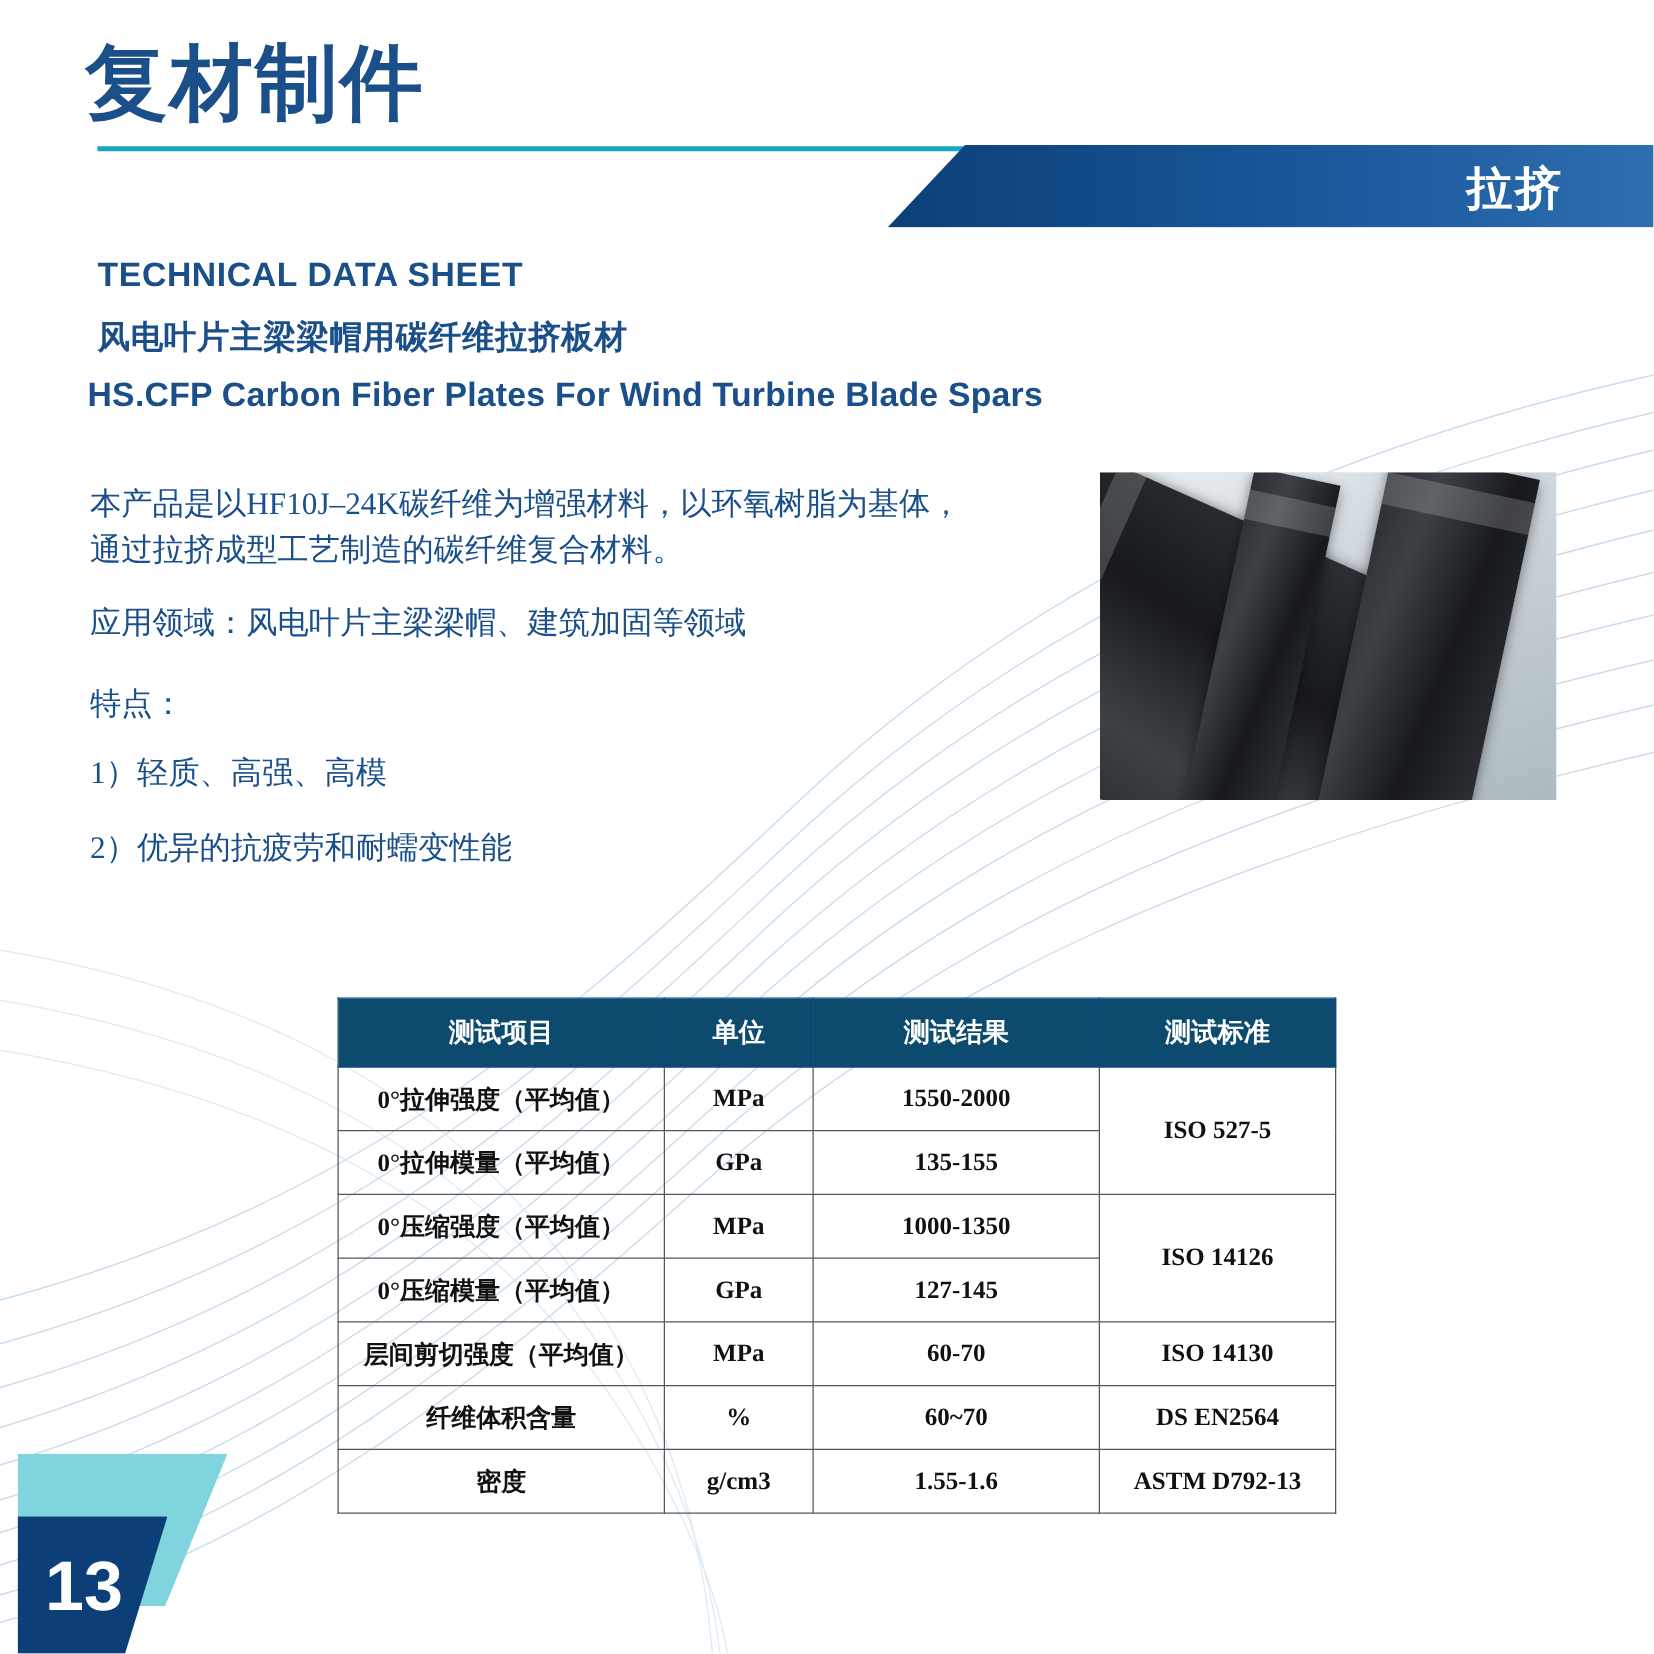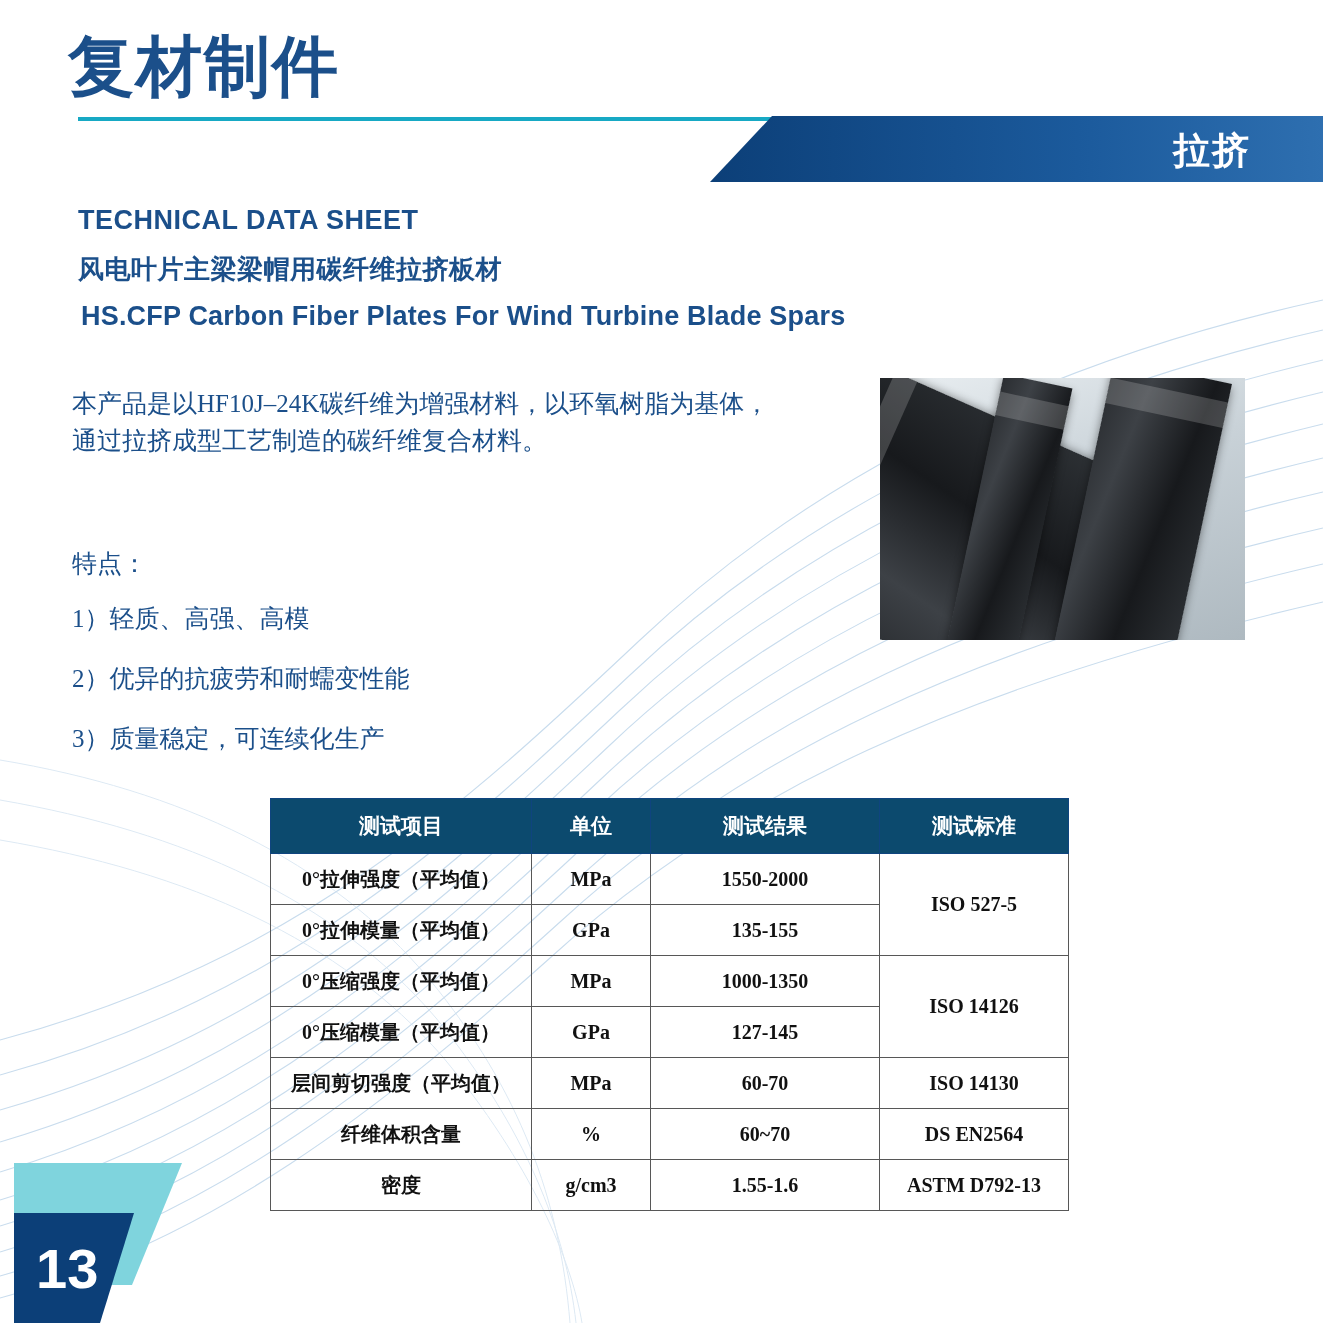--- a/index.html
+++ b/index.html
@@ -98,21 +98,21 @@
     left: 78px;
     top: 252px;
     font-family: "Liberation Sans", sans-serif;
     font-weight: bold;
     font-size: 26px;
     color: #1b4f8a;
     letter-spacing: 0.5px;
   }
   .tds-en {
     position: absolute;
-    left: 81px;
+    left: 70px;
     top: 301px;
     font-family: "Liberation Sans", sans-serif;
     font-weight: bold;
     font-size: 27px;
     color: #1b4f8a;
     letter-spacing: 0.2px;
   }
 
   .body-text {
     position: absolute;
@@ -271,24 +271,24 @@
 </div>
 
 <div class="content">
 
   <div class="tds-label">TECHNICAL DATA SHEET</div>
   <div class="tds-cn">风电叶片主梁梁帽用碳纤维拉挤板材</div>
   <div class="tds-en">HS.CFP Carbon Fiber Plates For Wind Turbine Blade Spars</div>
 
   <div class="body-text intro">本产品是以HF10J–24K碳纤维为增强材料，以环氧树脂为基体，
 通过拉挤成型工艺制造的碳纤维复合材料。</div>
+  <div class="body-text apply">应用领域：风电叶片主梁梁帽、建筑加固等领域</div>
   <div class="body-text feat-head">特点：</div>
   <div class="body-text feat-1">1）轻质、高强、高模</div>
   <div class="body-text feat-2">2）优异的抗疲劳和耐蠕变性能</div>
-  <div class="body-text feat-3">3）质量稳定，可连续化生产</div>
 
   <div class="photo">
     <div class="photo-bg"></div>
     <div class="plate plate-1"></div>
     <div class="plate plate-2"></div>
     <div class="plate plate-3"></div>
   </div>
 
   <table class="data-table">
     <thead>

